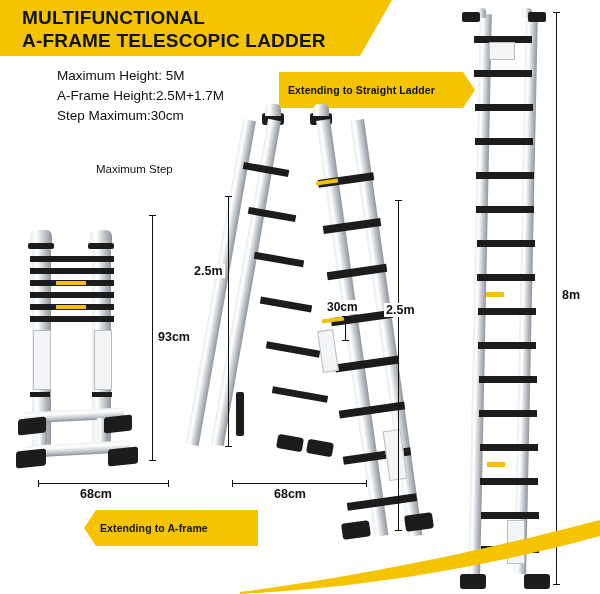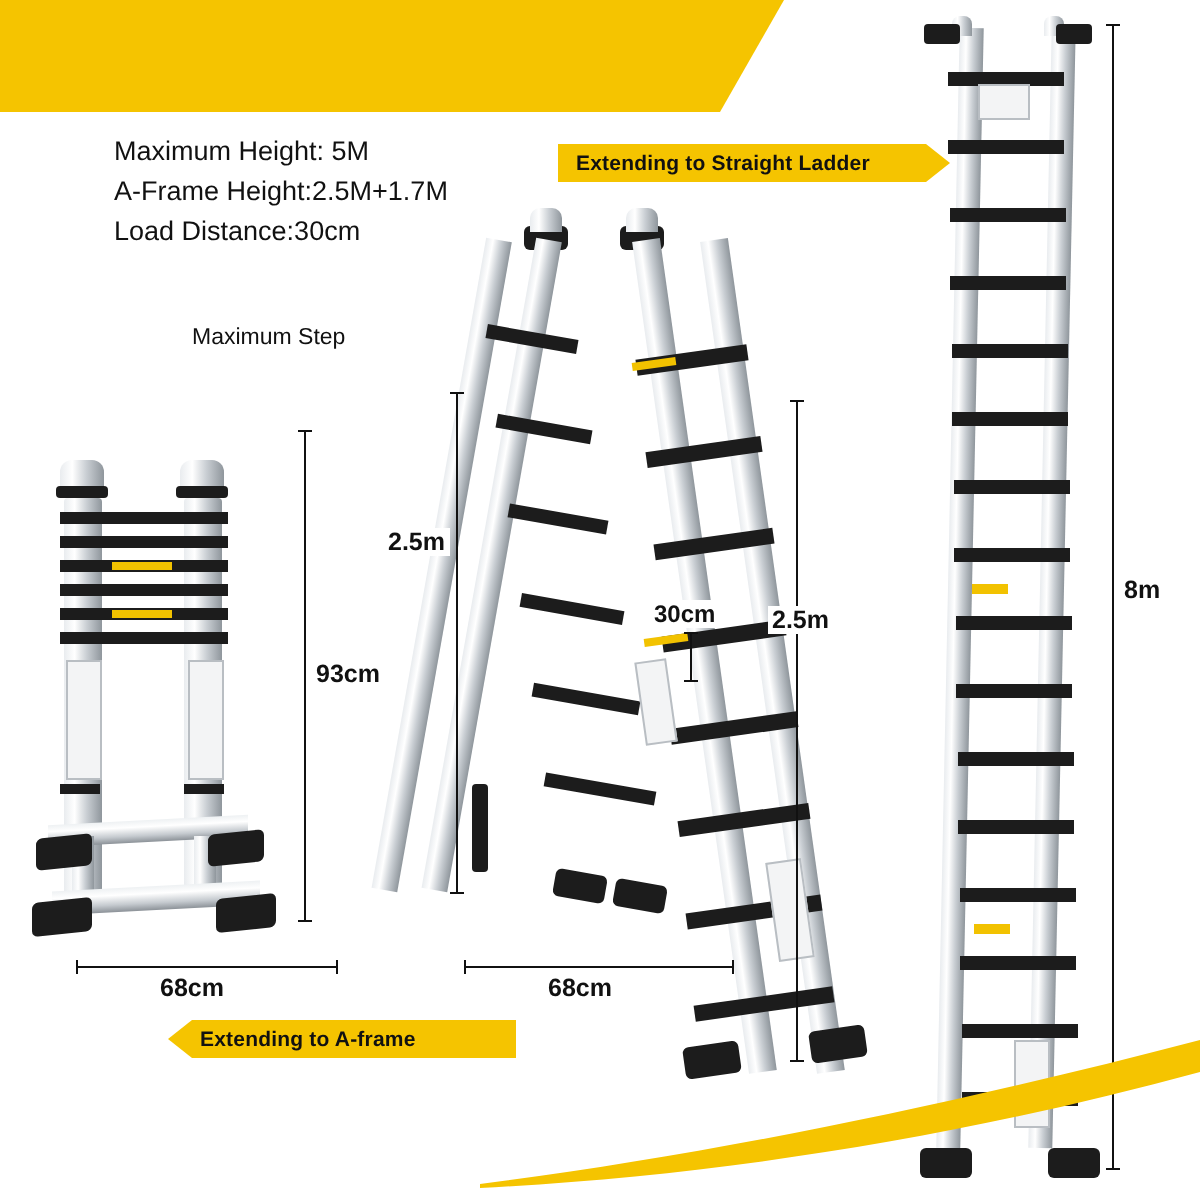--- a/index.html
+++ b/index.html
@@ -50,21 +50,21 @@
   .load-badge .lbl{
     position:absolute;left:0;top:10px;width:68px;text-align:center;
     font-size:14px;font-weight:bold;color:#111;
   }
   .load-caption{
     position:absolute;left:96px;top:163px;font-size:11.5px;color:#111;
   }
 
   
   .arrow-banner{
-    position:absolute;height:19px;background:#f5c400;color:#111;
+    position:absolute;height:36px;background:#f5c400;color:#111;
     font-size:10.5px;font-weight:bold;display:flex;align-items:center;
     padding-left:9px;box-sizing:border-box;letter-spacing:.1px;
   }
   .arrow-banner.right{clip-path:polygon(0 0, calc(100% - 12px) 0, 100% 50%, calc(100% - 12px) 100%, 0 100%);}
   .arrow-banner.left{padding-left:16px;clip-path:polygon(12px 0, 100% 0, 100% 100%, 12px 100%, 0 50%);text-align:right;}
 
   #banner-straight{left:279px;top:72px;width:196px;}
   #banner-aframe{left:84px;top:510px;width:174px;}
 
   
@@ -89,25 +89,29 @@
   .foot{position:absolute;background:#1c1c1c;border-radius:3px;}
 
   .sticker{position:absolute;background:#f3f4f5;border:1px solid #b9bec3;}
 </style>
 </head>
 <body>
 
 <div class="stage">
 
   <div class="title-banner"></div>
+  <div class="title-text">
+    <span>MULTIFUNCTIONAL</span>
+    <span class="l2">A-FRAME TELESCOPIC LADDER</span>
+  </div>
 
   <div class="specs">
     <div>Maximum Height: 5M</div>
     <div>A-Frame Height:2.5M+1.7M</div>
-    <div>Load Distance:30cm</div>
+    <div>Step Maximum:30cm</div>
   </div>
 
   <div class="load-caption">Maximum Step</div>
 
   <div class="arrow-banner right" id="banner-straight">Extending to Straight Ladder</div>
   <div class="arrow-banner left" id="banner-aframe">Extending to A-frame</div>
 
   <div>
 
     <div class="rail alum" style="left:30px;top:230px;width:22px;height:14px;border-radius:6px 6px 0 0;"></div>

